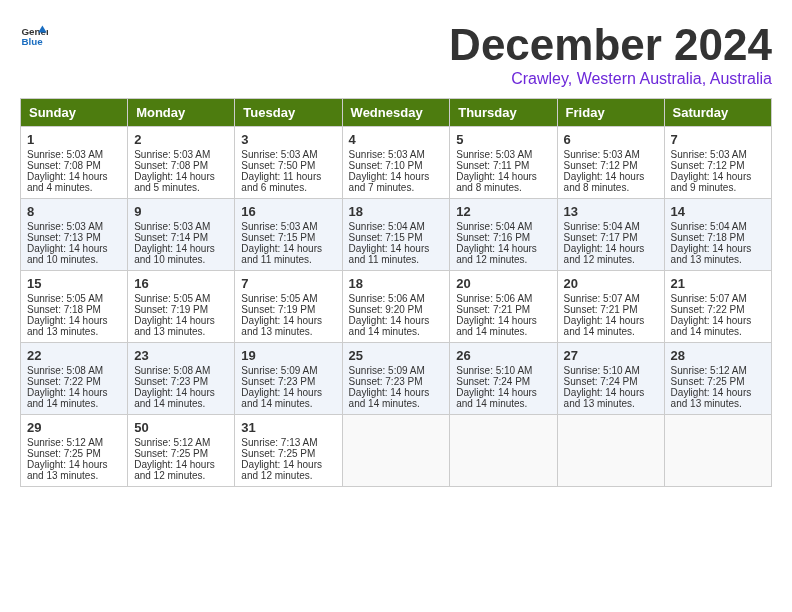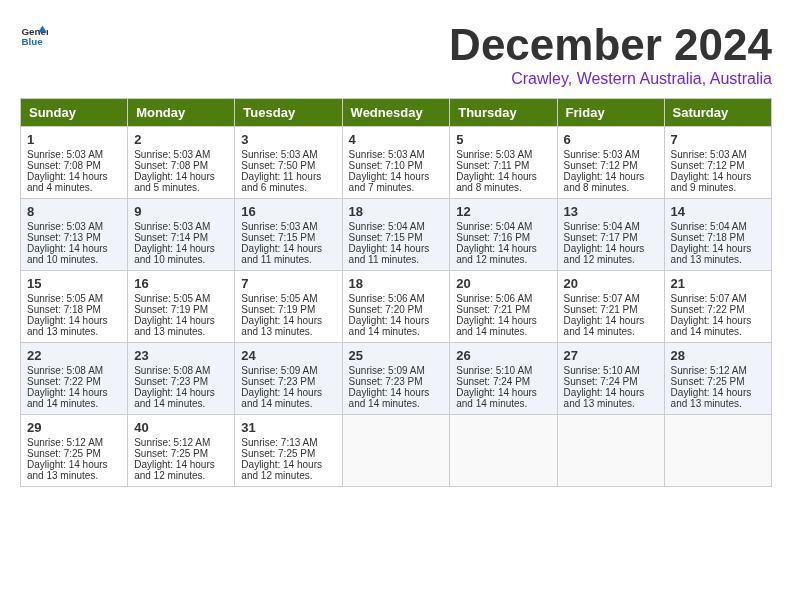--- a/index.html
+++ b/index.html
@@ -117,37 +117,37 @@
         <td><span class="day-num">16</span><span>Sunrise: 5:03 AM</span><br><span>Sunset: 7:15 PM</span><br><span>Daylight: 14 hours and 11 minutes.</span></td>
         <td><span class="day-num">18</span><span>Sunrise: 5:04 AM</span><br><span>Sunset: 7:15 PM</span><br><span>Daylight: 14 hours and 11 minutes.</span></td>
         <td><span class="day-num">12</span><span>Sunrise: 5:04 AM</span><br><span>Sunset: 7:16 PM</span><br><span>Daylight: 14 hours and 12 minutes.</span></td>
         <td><span class="day-num">13</span><span>Sunrise: 5:04 AM</span><br><span>Sunset: 7:17 PM</span><br><span>Daylight: 14 hours and 12 minutes.</span></td>
         <td><span class="day-num">14</span><span>Sunrise: 5:04 AM</span><br><span>Sunset: 7:18 PM</span><br><span>Daylight: 14 hours and 13 minutes.</span></td>
       </tr>
       <tr>
         <td><span class="day-num">15</span><span>Sunrise: 5:05 AM</span><br><span>Sunset: 7:18 PM</span><br><span>Daylight: 14 hours and 13 minutes.</span></td>
         <td><span class="day-num">16</span><span>Sunrise: 5:05 AM</span><br><span>Sunset: 7:19 PM</span><br><span>Daylight: 14 hours and 13 minutes.</span></td>
         <td><span class="day-num">7</span><span>Sunrise: 5:05 AM</span><br><span>Sunset: 7:19 PM</span><br><span>Daylight: 14 hours and 13 minutes.</span></td>
-        <td><span class="day-num">18</span><span>Sunrise: 5:06 AM</span><br><span>Sunset: 7:20 PM</span><br><span>Daylight: 14 hours and 14 minutes.</span></td>
+        <td><span class="day-num">18</span><span>Sunrise: 5:06 AM</span><br><span>Sunset: 9:20 PM</span><br><span>Daylight: 14 hours and 14 minutes.</span></td>
         <td><span class="day-num">20</span><span>Sunrise: 5:06 AM</span><br><span>Sunset: 7:21 PM</span><br><span>Daylight: 14 hours and 14 minutes.</span></td>
         <td><span class="day-num">20</span><span>Sunrise: 5:07 AM</span><br><span>Sunset: 7:21 PM</span><br><span>Daylight: 14 hours and 14 minutes.</span></td>
         <td><span class="day-num">21</span><span>Sunrise: 5:07 AM</span><br><span>Sunset: 7:22 PM</span><br><span>Daylight: 14 hours and 14 minutes.</span></td>
       </tr>
       <tr>
         <td><span class="day-num">22</span><span>Sunrise: 5:08 AM</span><br><span>Sunset: 7:22 PM</span><br><span>Daylight: 14 hours and 14 minutes.</span></td>
         <td><span class="day-num">23</span><span>Sunrise: 5:08 AM</span><br><span>Sunset: 7:23 PM</span><br><span>Daylight: 14 hours and 14 minutes.</span></td>
-        <td><span class="day-num">24</span><span>Sunrise: 5:09 AM</span><br><span>Sunset: 7:23 PM</span><br><span>Daylight: 14 hours and 14 minutes.</span></td>
+        <td><span class="day-num">19</span><span>Sunrise: 5:09 AM</span><br><span>Sunset: 7:23 PM</span><br><span>Daylight: 14 hours and 14 minutes.</span></td>
         <td><span class="day-num">25</span><span>Sunrise: 5:09 AM</span><br><span>Sunset: 7:23 PM</span><br><span>Daylight: 14 hours and 14 minutes.</span></td>
         <td><span class="day-num">26</span><span>Sunrise: 5:10 AM</span><br><span>Sunset: 7:24 PM</span><br><span>Daylight: 14 hours and 14 minutes.</span></td>
         <td><span class="day-num">27</span><span>Sunrise: 5:10 AM</span><br><span>Sunset: 7:24 PM</span><br><span>Daylight: 14 hours and 13 minutes.</span></td>
         <td><span class="day-num">28</span><span>Sunrise: 5:12 AM</span><br><span>Sunset: 7:25 PM</span><br><span>Daylight: 14 hours and 13 minutes.</span></td>
       </tr>
       <tr>
         <td><span class="day-num">29</span><span>Sunrise: 5:12 AM</span><br><span>Sunset: 7:25 PM</span><br><span>Daylight: 14 hours and 13 minutes.</span></td>
-        <td><span class="day-num">40</span><span>Sunrise: 5:12 AM</span><br><span>Sunset: 7:25 PM</span><br><span>Daylight: 14 hours and 12 minutes.</span></td>
+        <td><span class="day-num">50</span><span>Sunrise: 5:12 AM</span><br><span>Sunset: 7:25 PM</span><br><span>Daylight: 14 hours and 12 minutes.</span></td>
         <td><span class="day-num">31</span><span>Sunrise: 7:13 AM</span><br><span>Sunset: 7:25 PM</span><br><span>Daylight: 14 hours and 12 minutes.</span></td>
         <td class="empty-cell"></td>
         <td class="empty-cell"></td>
         <td class="empty-cell"></td>
         <td class="empty-cell"></td>
       </tr>
     </tbody>
 </table>
 
 </body></html>

